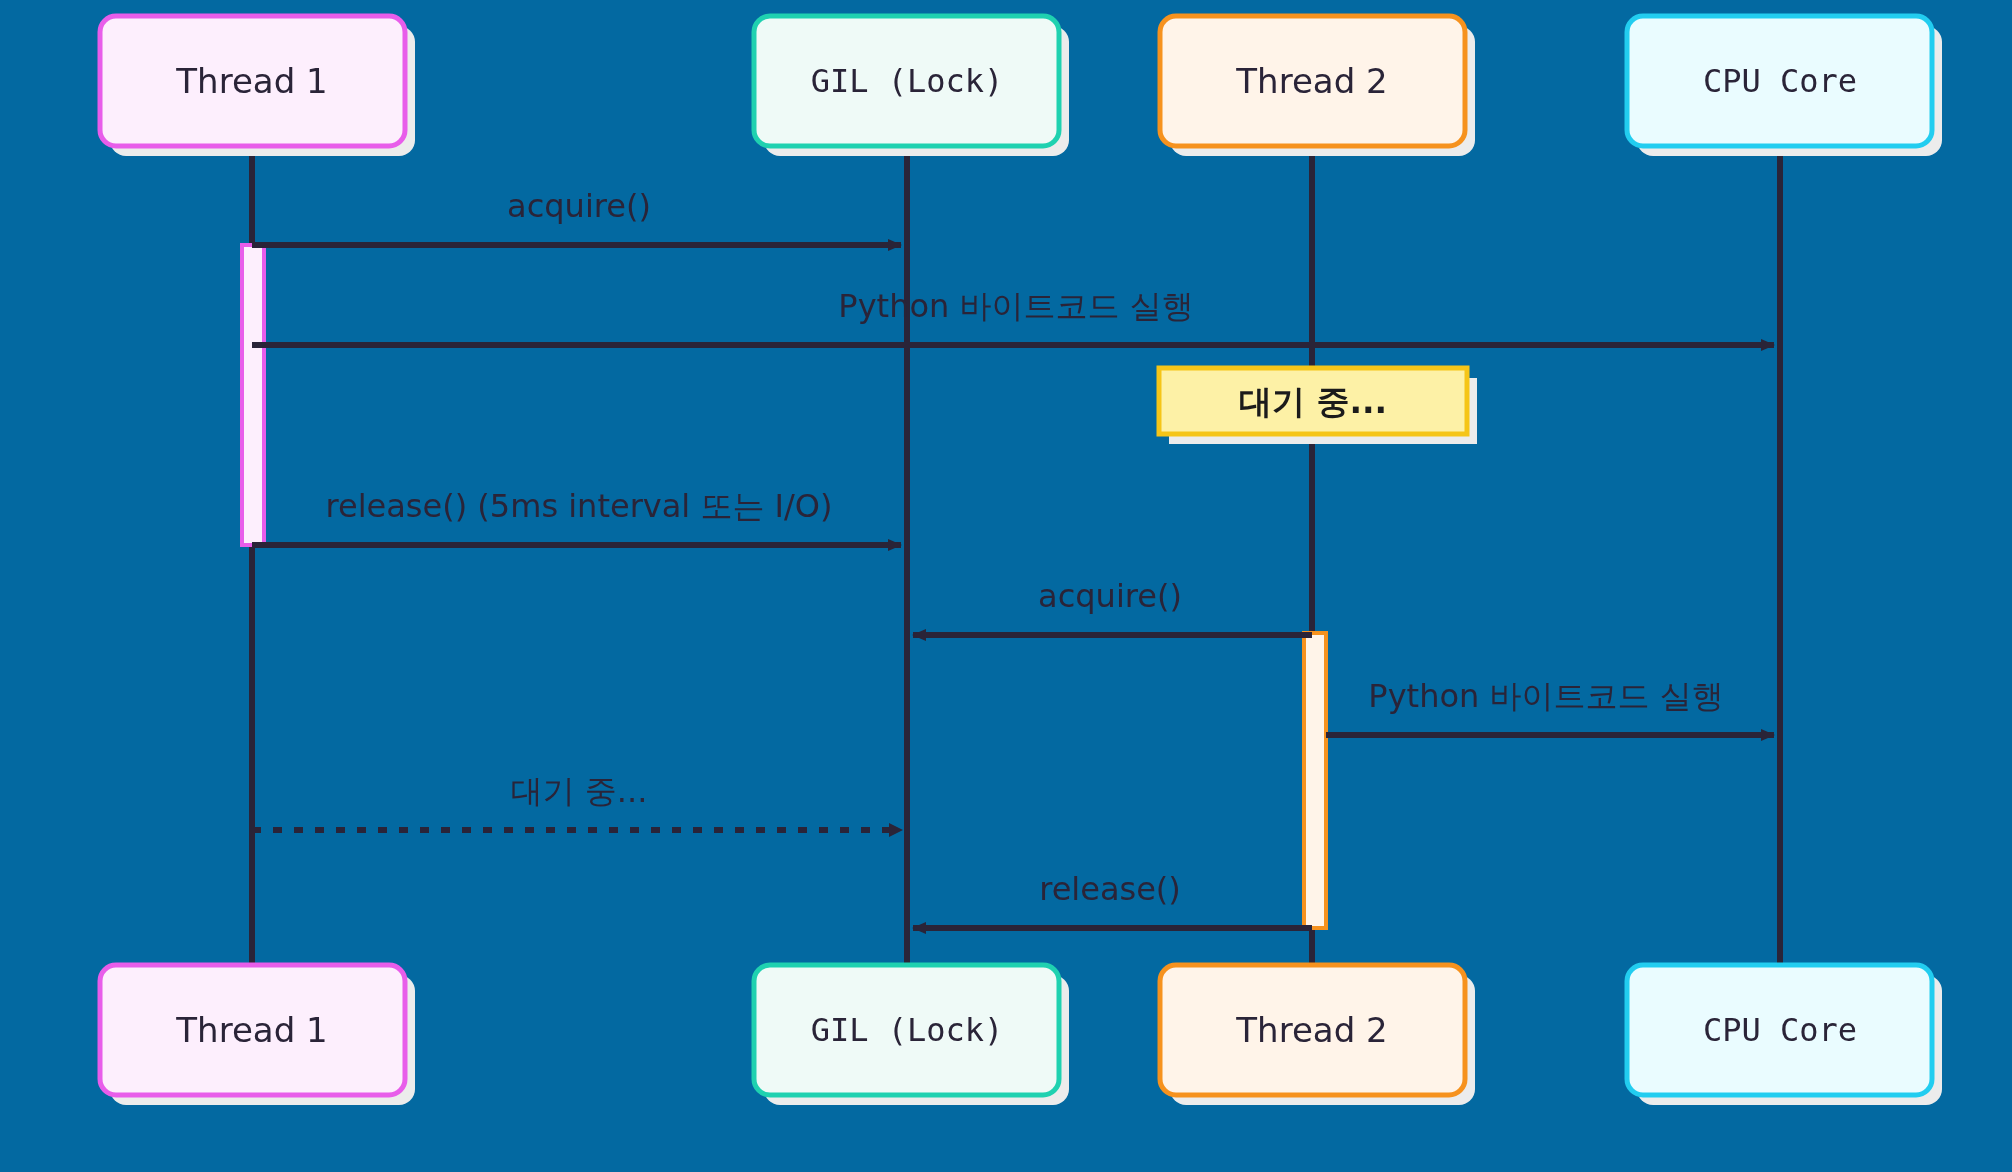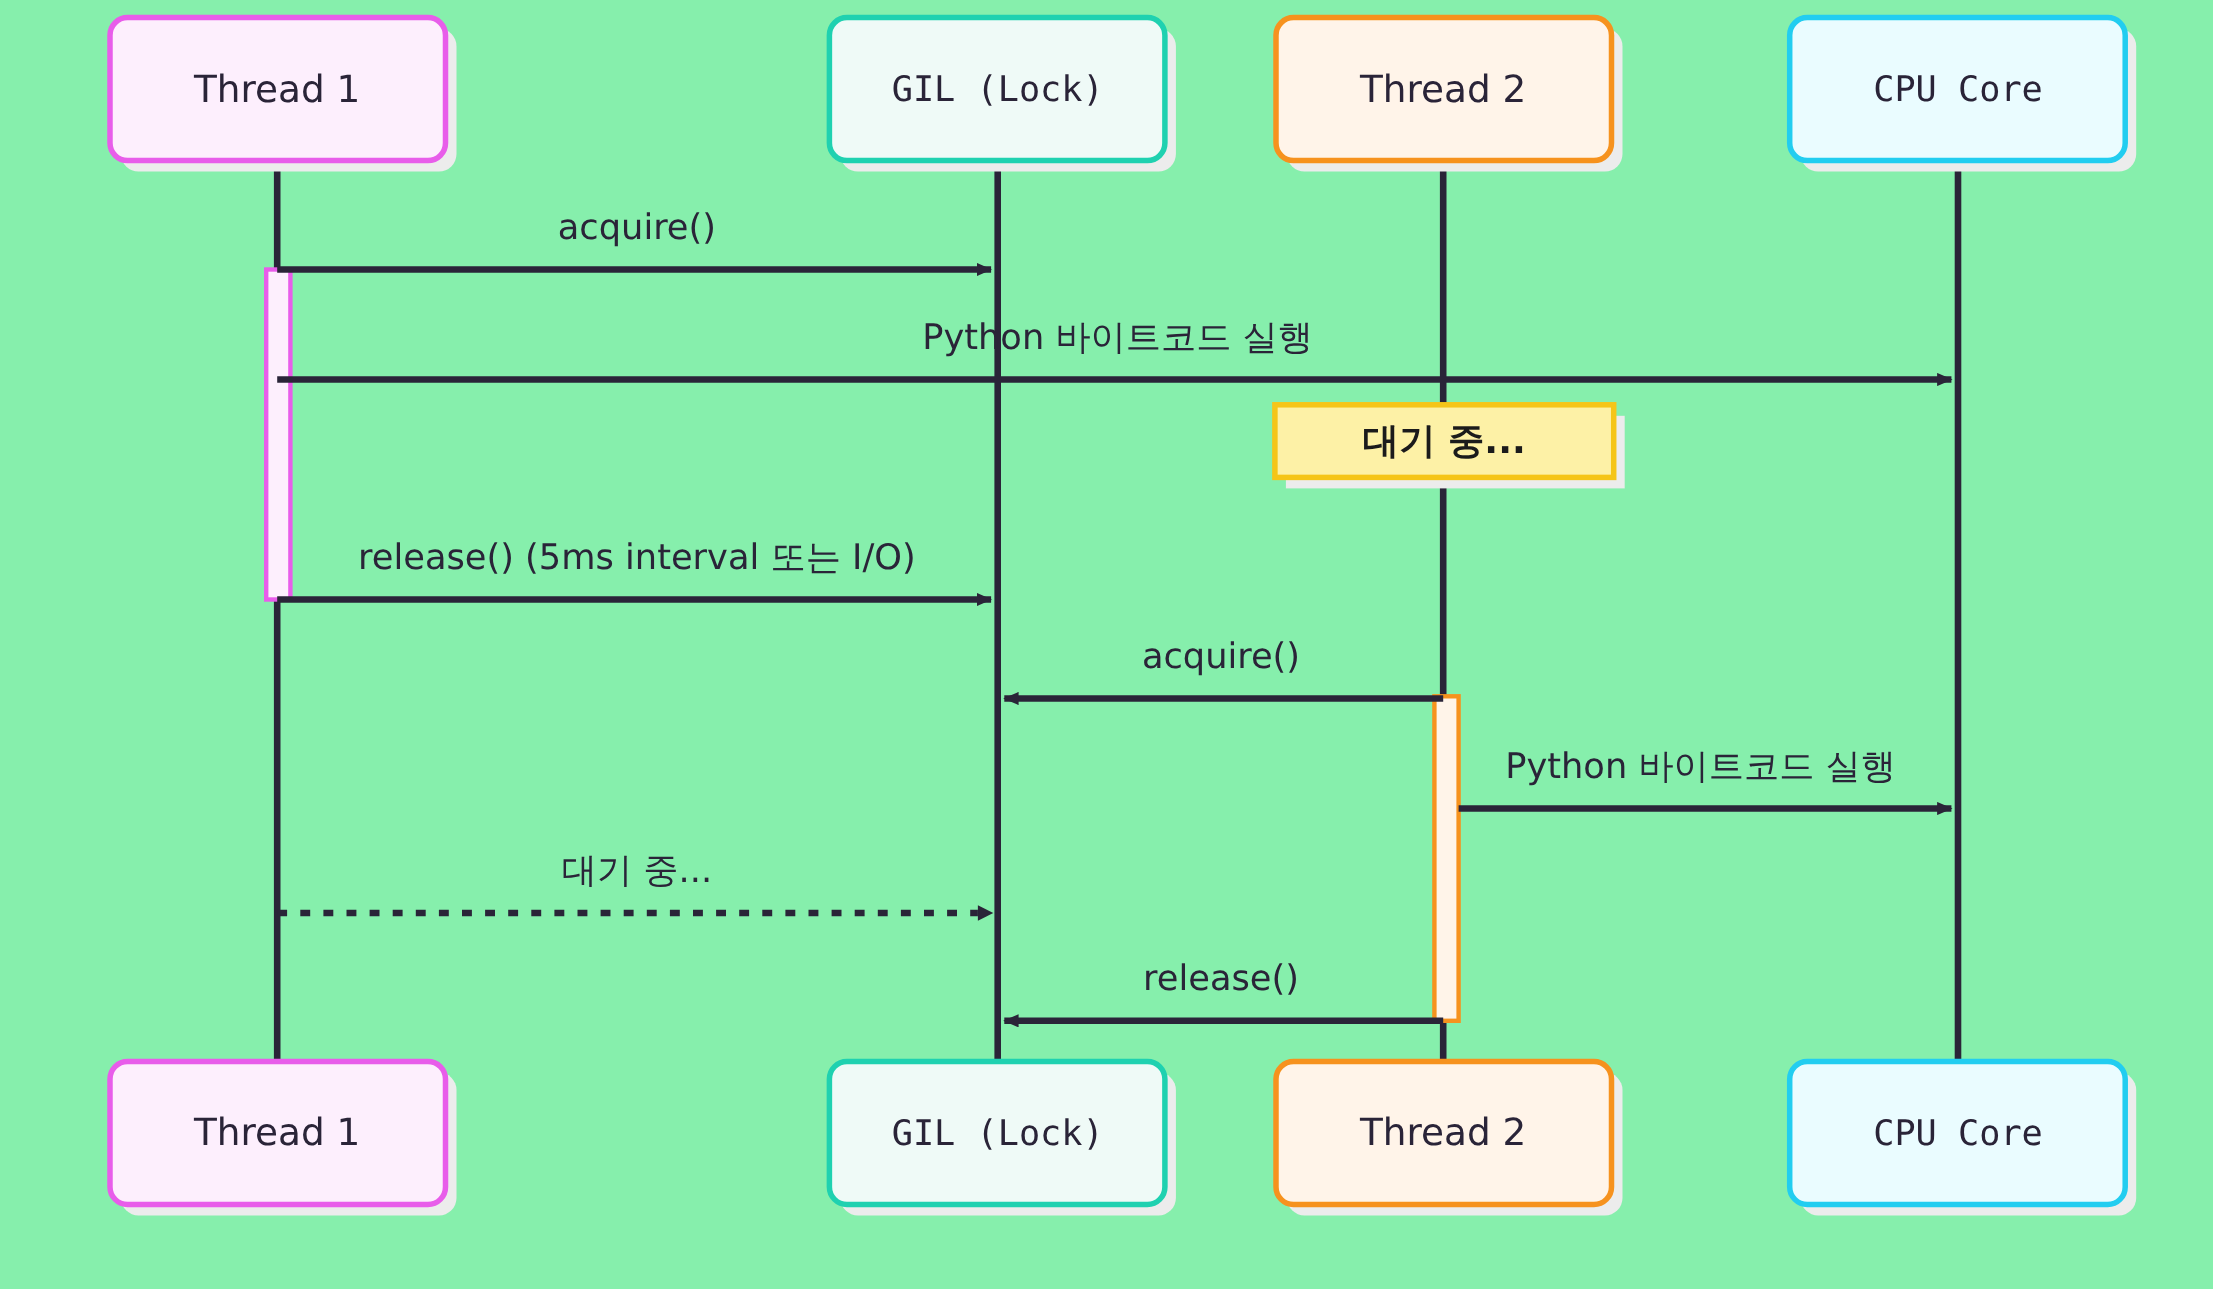--- a/index.html
+++ b/index.html
@@ -7,21 +7,21 @@
     padding: 0;
     background: #ffffff;
   }
   body {
     font-family: "DejaVu Sans", "Liberation Sans", sans-serif;
   }
   #diagram-root {
     position: relative;
     width: 2012px;
     height: 1172px;
-    background: #86efac;
+    background: #0369a1;
     overflow: hidden;
   }
   svg#seq-svg {
     display: block;
     width: 2012px;
     height: 1172px;
   }
   .actor-box-rect {
     stroke-width: 5px;
   }

